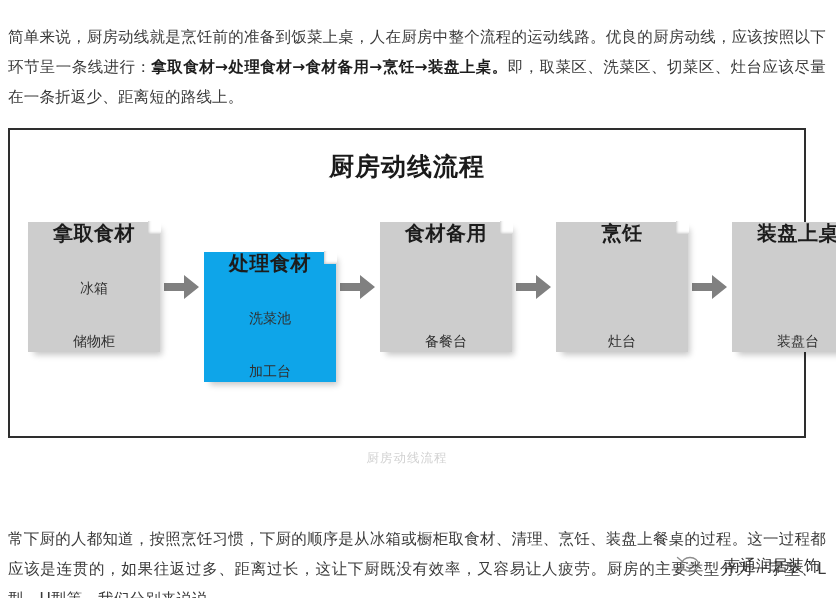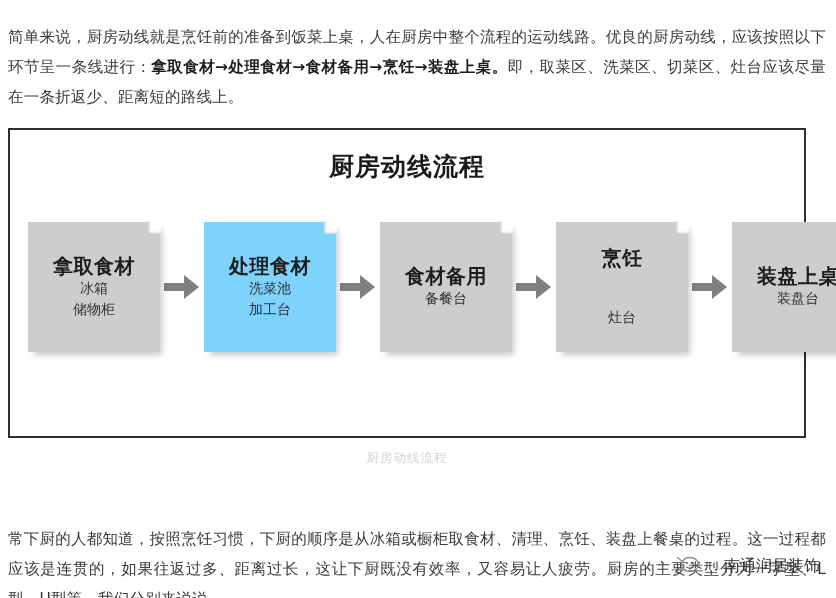--- a/index.html
+++ b/index.html
@@ -70,21 +70,21 @@
 
   .flow-card {
     position: relative;
     width: 132px;
     height: 130px;
     background: #cdcdcd;
     box-sizing: border-box;
     display: flex;
     flex-direction: column;
     align-items: center;
-    justify-content: center;
+    justify-content: space-between;
     flex: 0 0 auto;
     box-shadow: 4px 5px 6px -2px rgba(0,0,0,0.22);
   }
   
   .flow-card::after {
     content: "";
     position: absolute;
     right: -1px;
     top: -1px;
     width: 13px;
@@ -169,21 +169,21 @@
       <div class="flow-card" style="background: rgb(205, 205, 205);">
         <div class="card-title">拿取食材</div>
         <div class="card-sub">冰箱</div>
         <div class="card-sub">储物柜</div>
       </div>
       <div class="flow-arrow">
         <svg width="36" height="26" viewBox="0 0 36 26" aria-hidden="true">
           <path d="M0 9 L20 9 L20 1 L35 13 L20 25 L20 17 L0 17 Z" fill="#808080"></path>
         </svg>
       </div>
-      <div class="flow-card" style="background: #7dd3fc;">
+      <div class="flow-card" style="background: #0ea5e9; margin-top: 30px;">
         <div class="card-title">处理食材</div>
         <div class="card-sub">洗菜池</div>
         <div class="card-sub">加工台</div>
       </div>
       <div class="flow-arrow">
         <svg width="36" height="26" viewBox="0 0 36 26" aria-hidden="true">
           <path d="M0 9 L20 9 L20 1 L35 13 L20 25 L20 17 L0 17 Z" fill="#808080"></path>
         </svg>
       </div>
       <div class="flow-card" style="background: rgb(205, 205, 205);">

